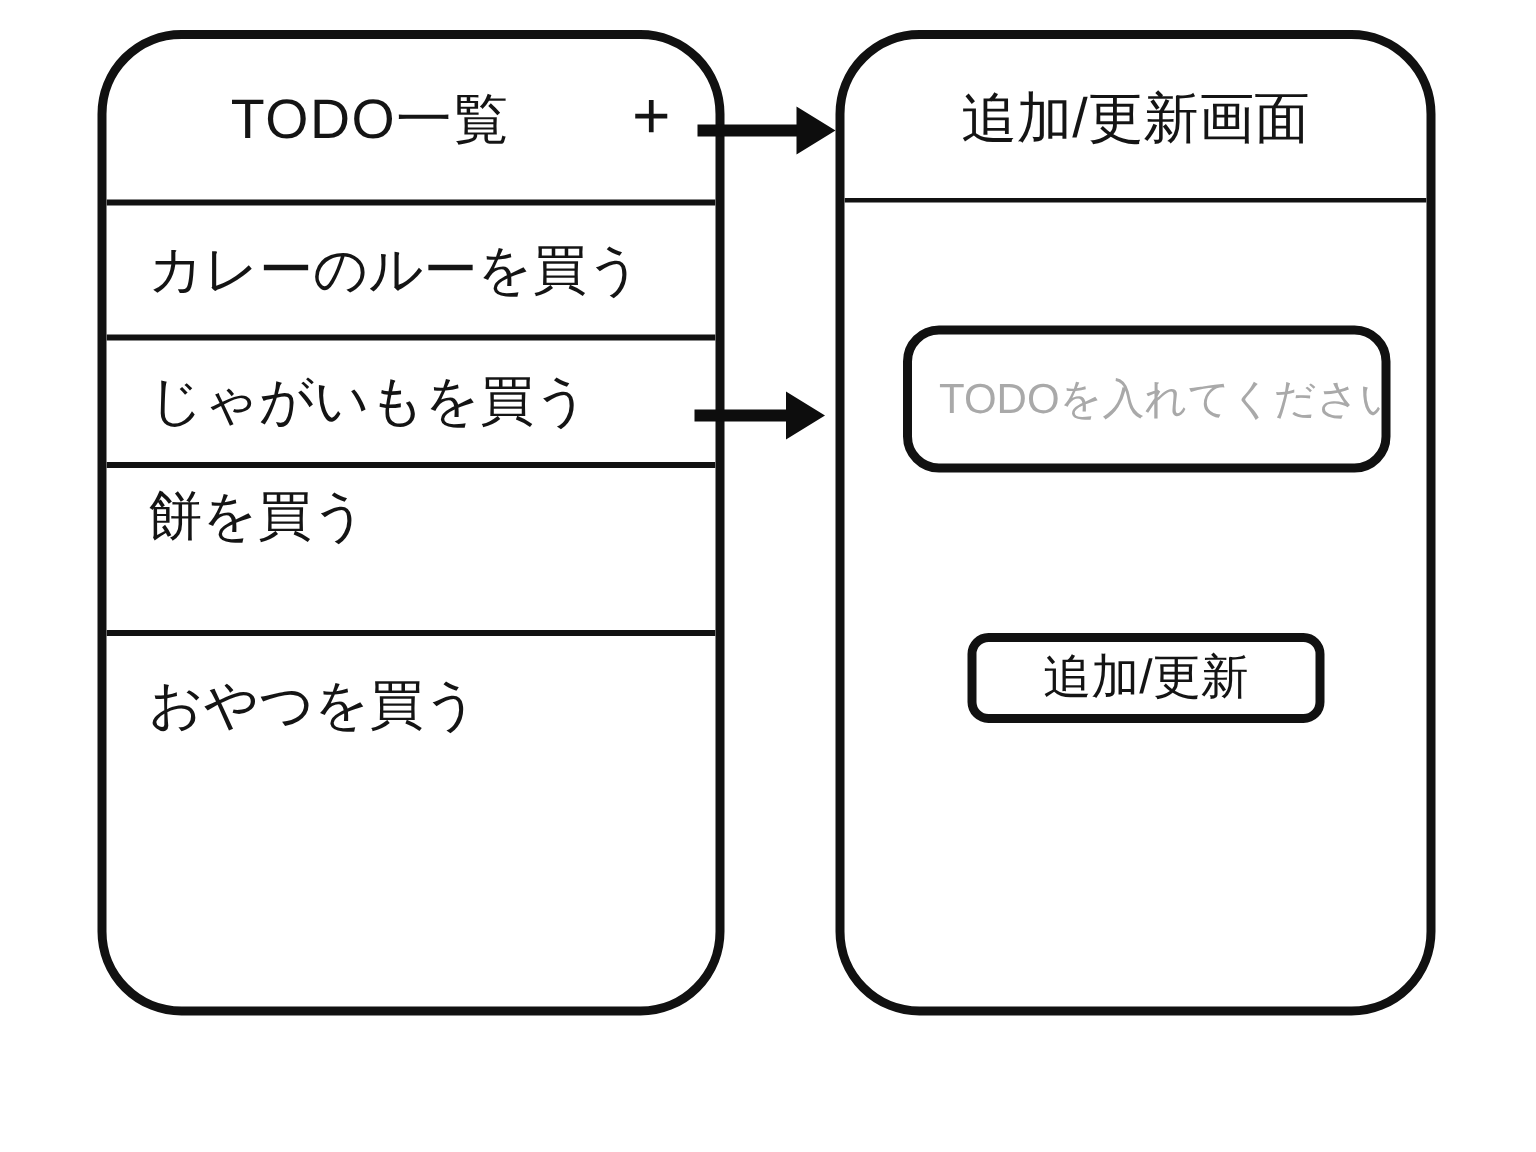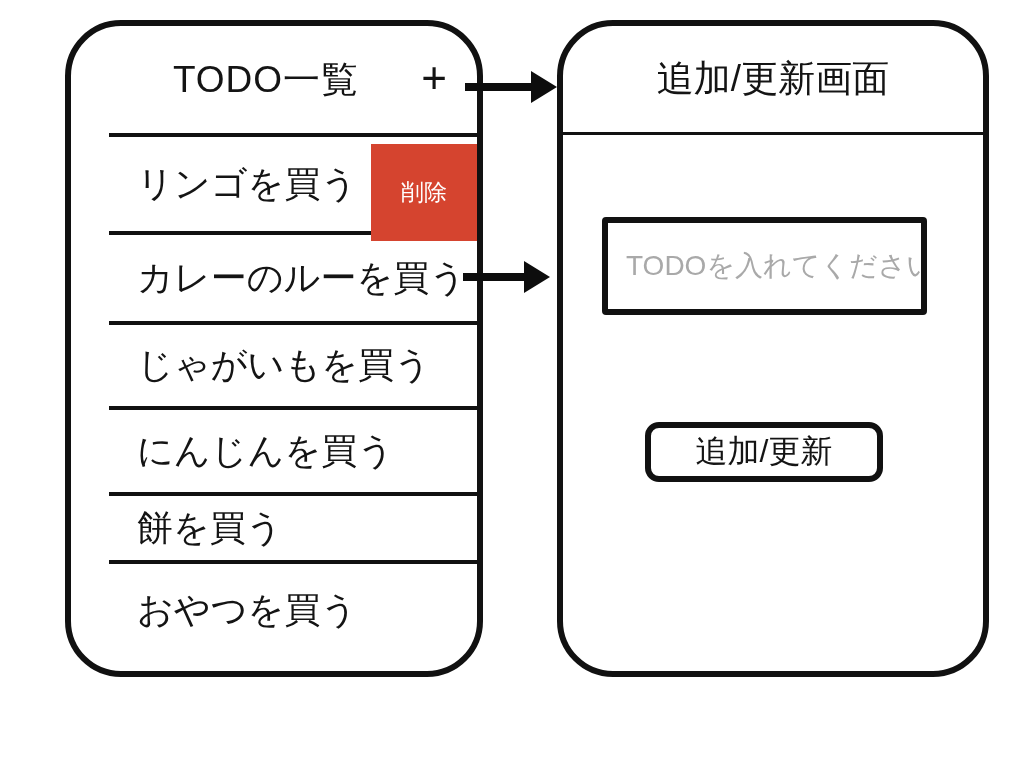--- a/index.html
+++ b/index.html
@@ -21,22 +21,22 @@
   .phone {
     position: absolute;
     top: 20px;
     height: 657px;
     background: #ffffff;
     border: 6px solid #111111;
     border-radius: 56px;
     box-sizing: border-box;
     overflow: hidden;
   }
-  .phone.left  { left: 65px;  width: 418px; padding-left: 38px; }
-  .phone.right { left: 557px; width: 432px; }
+  .phone.left  { left: 65px;  width: 418px; }
+  .phone.right { left: 557px; width: 400px; }
 
   
   .list-header {
     position: relative;
     height: 107px;
     display: flex;
     align-items: center;
     justify-content: center;
     box-sizing: border-box;
   }
@@ -68,21 +68,21 @@
     align-items: center;
     padding-left: 28px;
     box-sizing: border-box;
     font-size: 36px;
     white-space: nowrap;
   }
   .todo-row.r2 { height: 90px; font-family: Liberation Mono, monospace; }
   .todo-row.r3 { height: 85px; }
   .todo-row.r4 { height: 86px; }
   .todo-row.r5 { height: 68px; }
-  .todo-row.r6 { height: 96px; }
+  .todo-row.r6 { height: 96px; margin-top: 44px; }
   .delete-btn {
     position: absolute;
     top: 7px;
     bottom: -10px;
     right: 0;
     width: 106px;
     background: #d5442f;
     color: #ffffff;
     border: none;
     font-family: inherit;
@@ -106,21 +106,21 @@
     white-space: nowrap;
   }
   .todo-input {
     position: absolute;
     left: 39px;
     top: 191px;
     width: 325px;
     height: 98px;
     box-sizing: border-box;
     border: 6px solid #111111;
-    border-radius: 4px;
+    border-radius: 24px;
     padding: 0 0 0 18px;
     font-family: inherit;
     font-size: 28px;
     color: #333333;
     outline: none;
     background: #ffffff;
   }
   .todo-input::placeholder { color: #a9a9a9; opacity: 1; }
   .submit-btn {
     position: absolute;
@@ -175,32 +175,25 @@
 <body>
 
 <div class="canvas">
 
   <div class="phone left">
     <div class="list-header">
       <span class="list-title">TODO一覧</span>
       <button class="plus-btn">+</button>
     </div>
 
-    <div class="todo-row r1">
-      <span>リンゴを買う</span>
-      <button class="delete-btn">削除</button>
-    </div>
     <div class="todo-row r2">
       <span>カレーのルーを買う</span>
     </div>
     <div class="todo-row r3">
       <span>じゃがいもを買う</span>
-    </div>
-    <div class="todo-row r4">
-      <span>にんじんを買う</span>
     </div>
     <div class="todo-row r5">
       <span>餅を買う</span>
     </div>
     <div class="todo-row r6">
       <span>おやつを買う</span>
     </div>
   </div>
 
   <div class="phone right">

